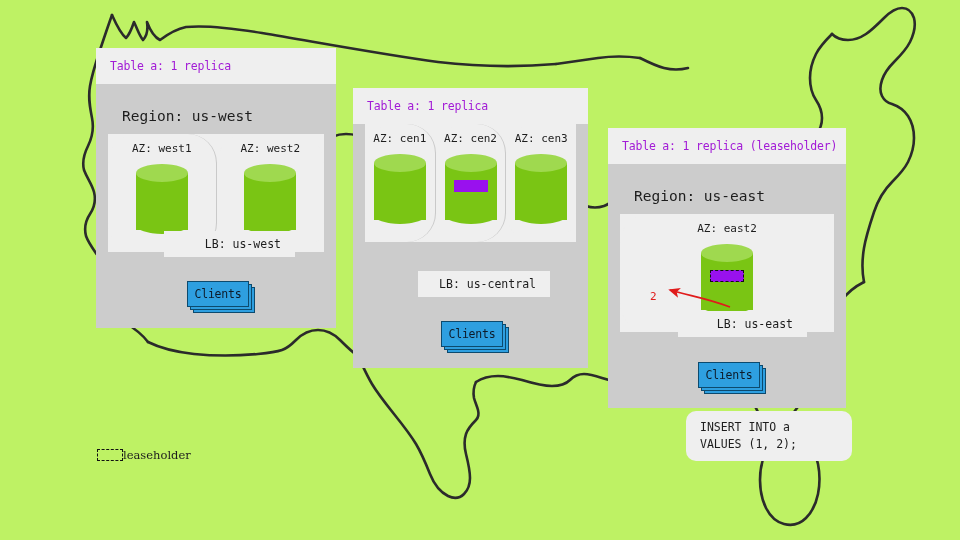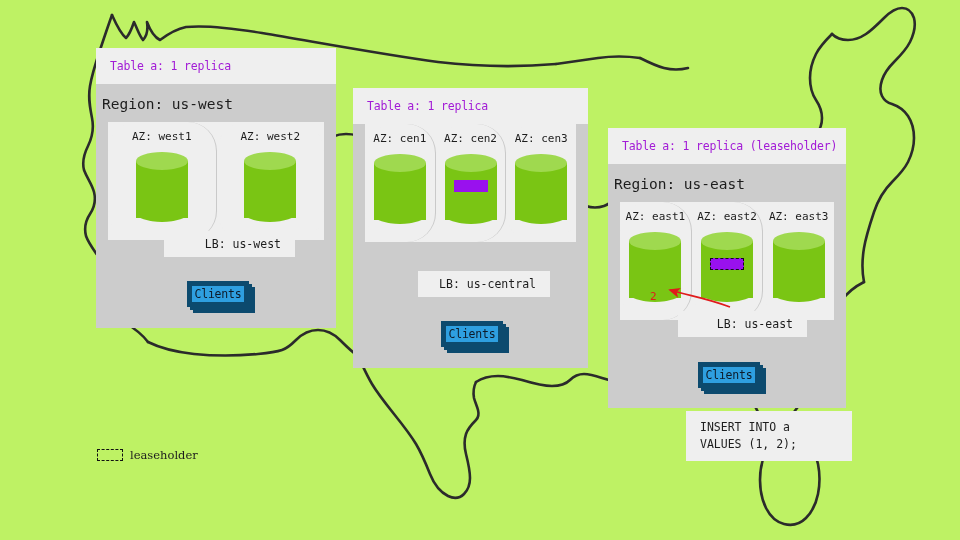--- a/index.html
+++ b/index.html
@@ -38,23 +38,24 @@
   .panel-header-text {
     color: #a21bd6;
     font-size: 11.5px;
     font-family: "DejaVu Sans Mono", "Liberation Mono", monospace;
     letter-spacing: -0.2px;
     white-space: nowrap;
   }
   .region-title {
     font-size: 14.5px;
     color: #1d1d1d;
-    padding: 12px 0 10px 6px;
+    padding: 12px 0 10px 26px;
     white-space: nowrap;
     font-family: "DejaVu Sans Mono", "Liberation Mono", monospace;
+    margin-top: 12px;
   }
   .az-row {
     display: flex;
     margin: 0 12px;
     background: #efefef;
   }
   .az-cell {
     flex: 1;
     background: #efefef;
     border-right: 1px solid #c9c9c9;
@@ -129,21 +130,21 @@
   .clients-stack {
     position: absolute;
     width: 62px;
     height: 26px;
   }
   .clients-stack .card {
     position: absolute;
     width: 62px;
     height: 26px;
     background: #2e9fe0;
-    border: 5px solid #0c4a6e;
+    border: 1px solid #0c4a6e;
     box-sizing: border-box;
   }
   .clients-stack .card.c3 { left: 6px; top: 6px; }
   .clients-stack .card.c2 { left: 3px; top: 3px; }
   .clients-stack .card.c1 {
     left: 0; top: 0;
     display: flex; align-items: center; justify-content: center;
     color: #0d1b2a;
     font-size: 11.5px;
     font-family: "DejaVu Sans Mono", "Liberation Mono", monospace;
@@ -153,30 +154,31 @@
   
   .sql-box {
     position: absolute;
     background: #efefef;
     padding: 8px 12px 9px 14px;
     font-size: 11.5px;
     line-height: 1.45;
     color: #1d1d1d;
     white-space: pre;
     font-family: "DejaVu Sans Mono", "Liberation Mono", monospace;
+    border-radius: 10px;
   }
 
   
   .legend {
     position: absolute;
     left: 97px;
     top: 448px;
     display: flex;
     align-items: center;
-    gap: 7px;
+    gap: 0;
   }
   .legend-swatch {
     width: 26px;
     height: 12px;
     border: 1.5px dashed #111111;
     background: transparent;
     box-sizing: border-box;
   }
   .legend-text {
     font-size: 11.5px;
@@ -370,47 +372,31 @@
     <div class="card c1">Clients</div>
   </div>
 
   <div class="region-panel" style="left:608px; top:128px; width:238px; height:280px;">
     <div class="panel-header">
       <span class="panel-header-text">Table a: 1 replica (leaseholder)</span>
     </div>
     <div class="region-title">Region: us-east</div>
     <div class="az-row">
 
-      <div class="az-cell">
-        <div class="az-label">AZ: east1</div>
-        <div class="cyl">
-          <div class="cyl-bottom"></div>
-          <div class="cyl-body"></div>
-          <div class="cyl-top"></div>
-        </div>
-      </div>
 
       <div class="az-cell">
         <div class="az-label">AZ: east2</div>
         <div class="cyl">
           <div class="cyl-bottom"></div>
           <div class="cyl-body"></div>
           <div class="cyl-top"></div>
           <div class="lease-box dashed"></div>
         </div>
       </div>
 
-      <div class="az-cell">
-        <div class="az-label">AZ: east3</div>
-        <div class="cyl">
-          <div class="cyl-bottom"></div>
-          <div class="cyl-body"></div>
-          <div class="cyl-top"></div>
-        </div>
-      </div>
 
     </div>
   </div>
   <div class="lb-box" style="left:678px; top:311px; width:101px;">LB: us-east</div>
   <div class="clients-stack" style="left:698px; top:362px;">
     <div class="card c3"></div>
     <div class="card c2"></div>
     <div class="card c1">Clients</div>
   </div>
 

